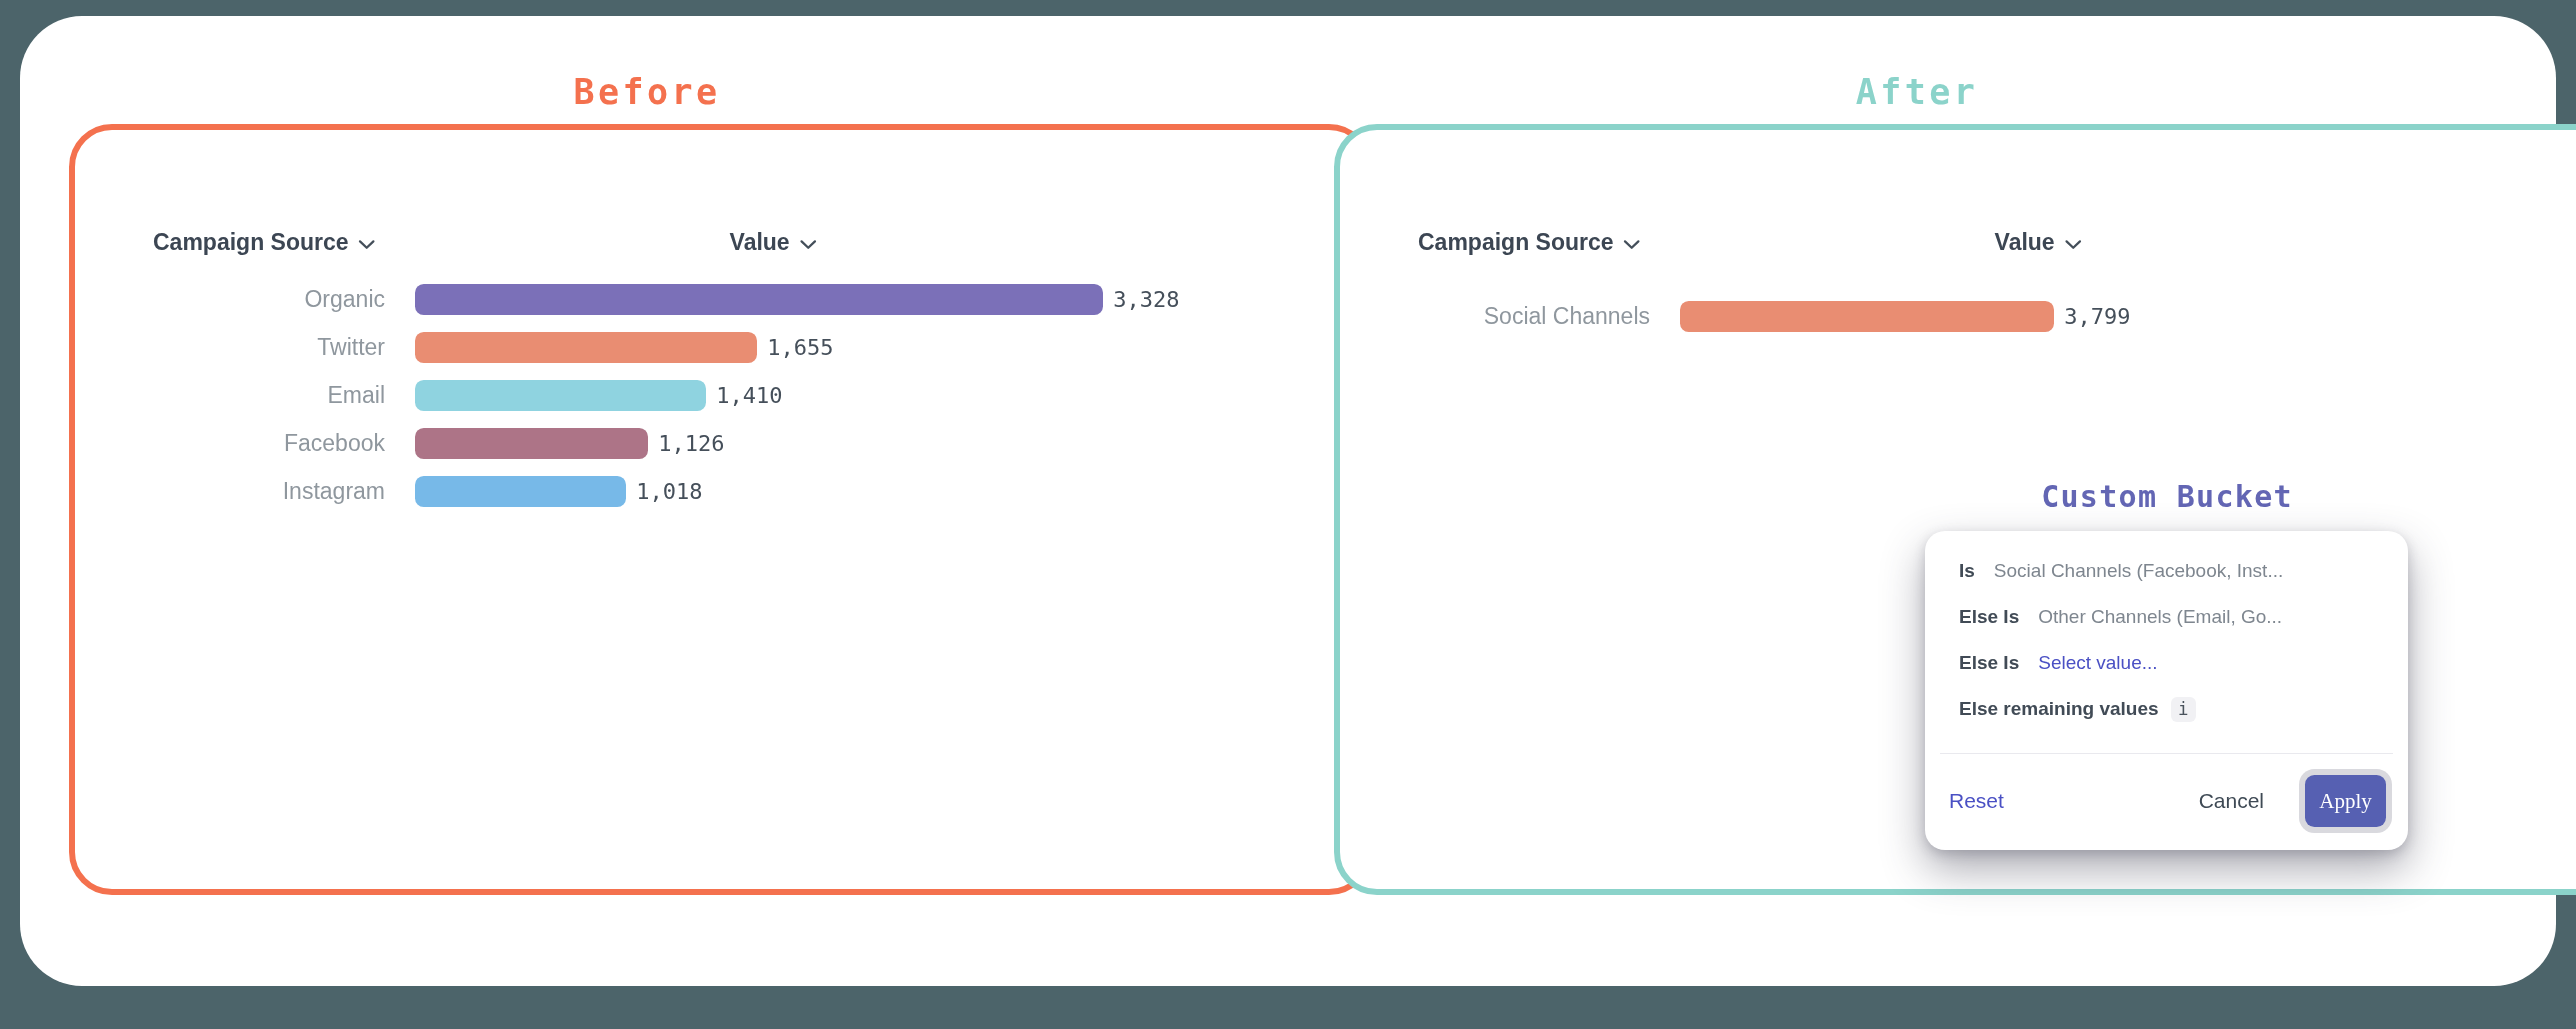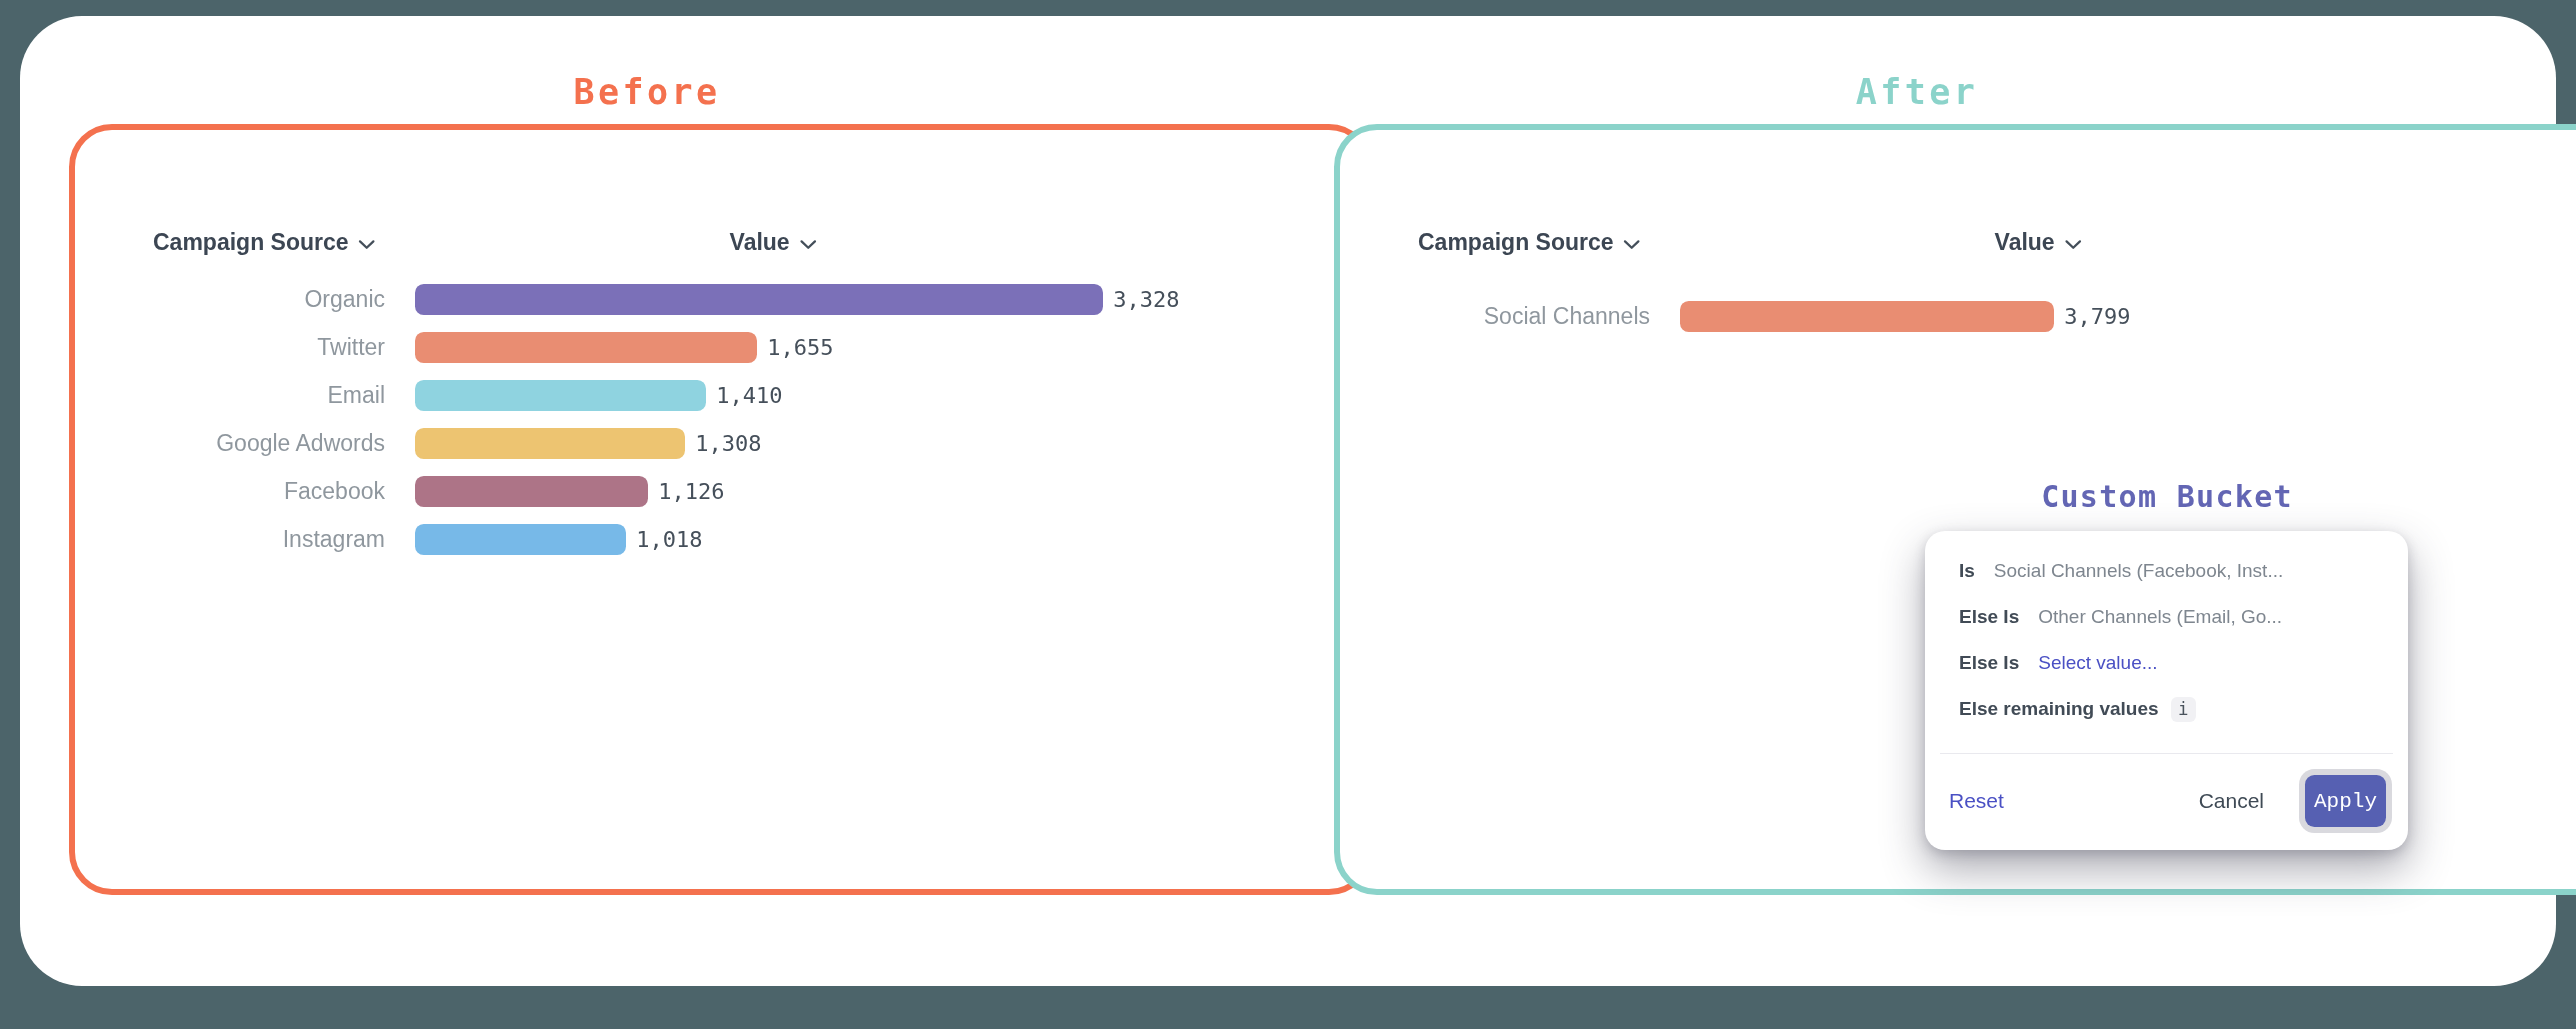--- a/index.html
+++ b/index.html
@@ -131,21 +131,21 @@
   .cancel-btn {
     font-size: 21px; color: #3f4a55; margin-right: 35px;
     background: none; border: none; cursor: pointer;
     font-family: "Liberation Sans", sans-serif;
   }
   .apply-btn {
     width: 81px; height: 52px;
     border: none; border-radius: 9.4px;
     background: #5660b2;
     color: #ffffff; font-size: 21px; font-weight: 500;
-    font-family: Liberation Mono, monospace;
+    font-family: Liberation Serif, serif;
     box-shadow: 0 0 0 6px #d9d9de;
     cursor: pointer;
   }
 </style>
 </head>
 <body style="background: rgb(76, 100, 106);">
 
 <div class="stage"></div>
 
 <div class="panel-title before-title" style="color: rgb(244, 113, 78);">Before</div>
@@ -179,25 +179,20 @@
     </div>
     <div class="row">
       <span class="row-label">Twitter</span>
       <div class="bar" style="width: 342px; background: rgb(233, 141, 114);"></div>
       <span class="bar-value">1,655</span>
     </div>
     <div class="row">
       <span class="row-label">Email</span>
       <div class="bar" style="width: 291px; background: rgb(143, 211, 224);"></div>
       <span class="bar-value">1,410</span>
-    </div>
-    <div class="row">
-      <span class="row-label">Google Adwords</span>
-      <div class="bar" style="width: 270px; background: rgb(237, 196, 113);"></div>
-      <span class="bar-value">1,308</span>
     </div>
     <div class="row">
       <span class="row-label">Facebook</span>
       <div class="bar" style="width: 233px; background: rgb(173, 116, 135);"></div>
       <span class="bar-value">1,126</span>
     </div>
     <div class="row">
       <span class="row-label">Instagram</span>
       <div class="bar" style="width: 211px; background: rgb(119, 185, 232);"></div>
       <span class="bar-value">1,018</span>

